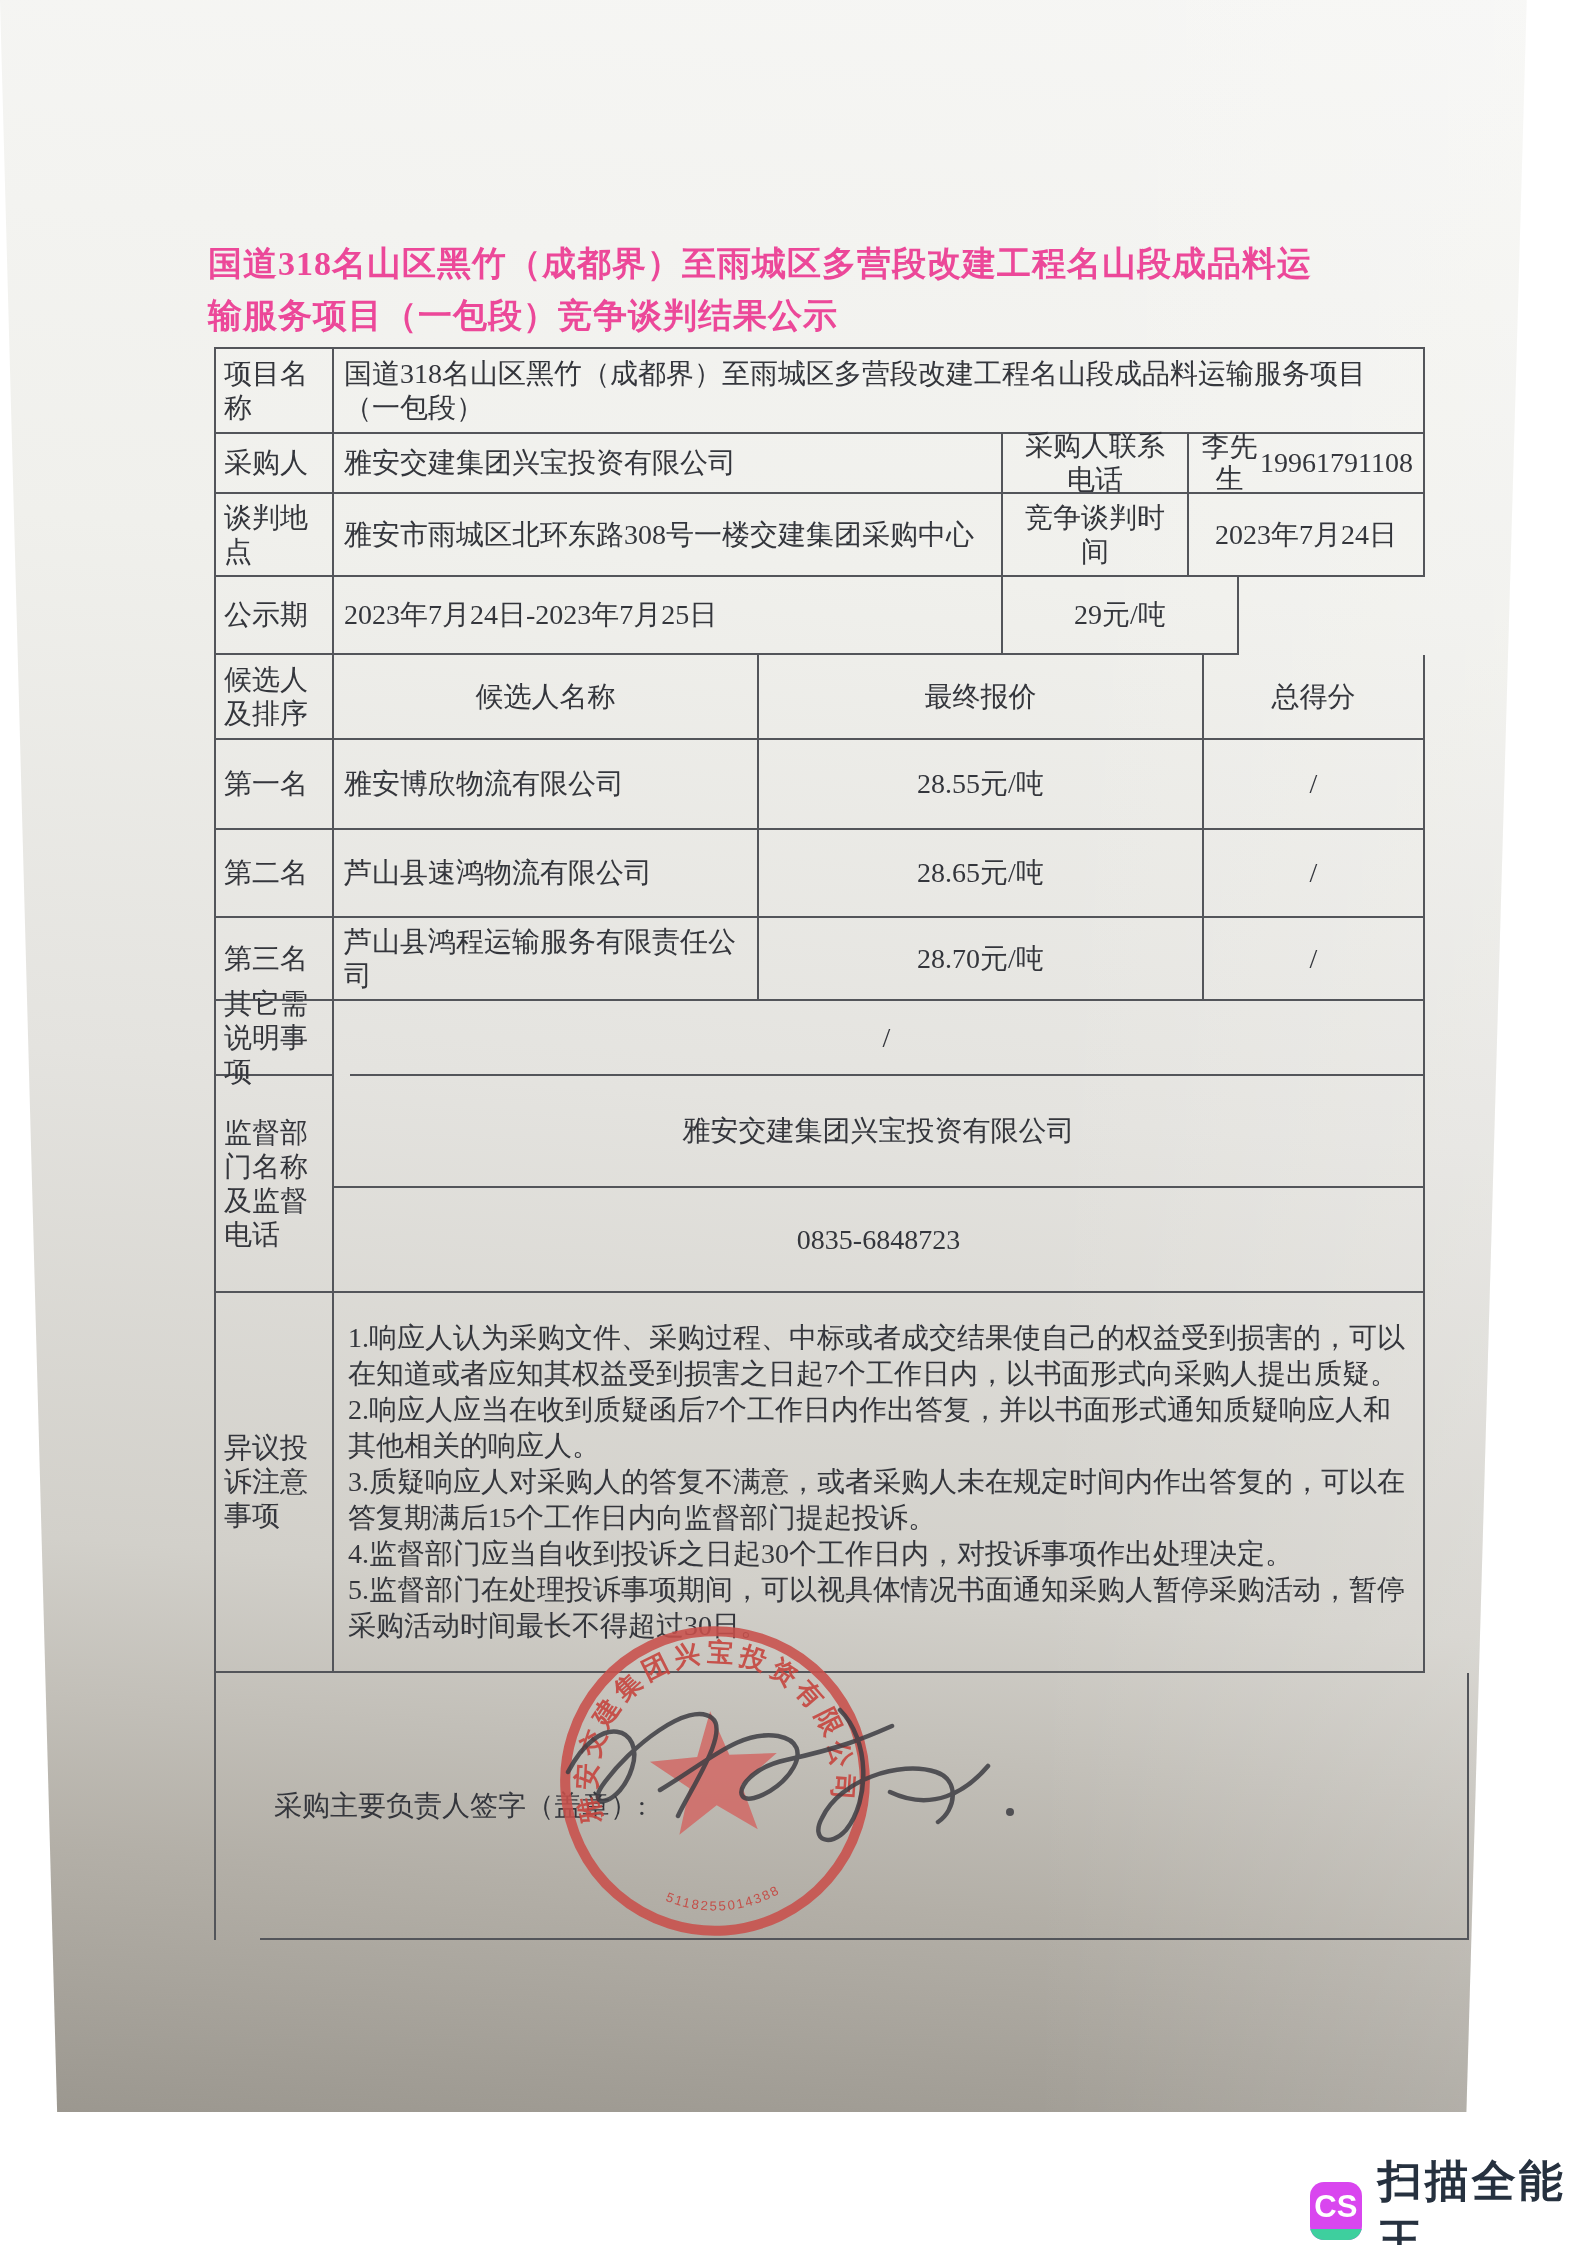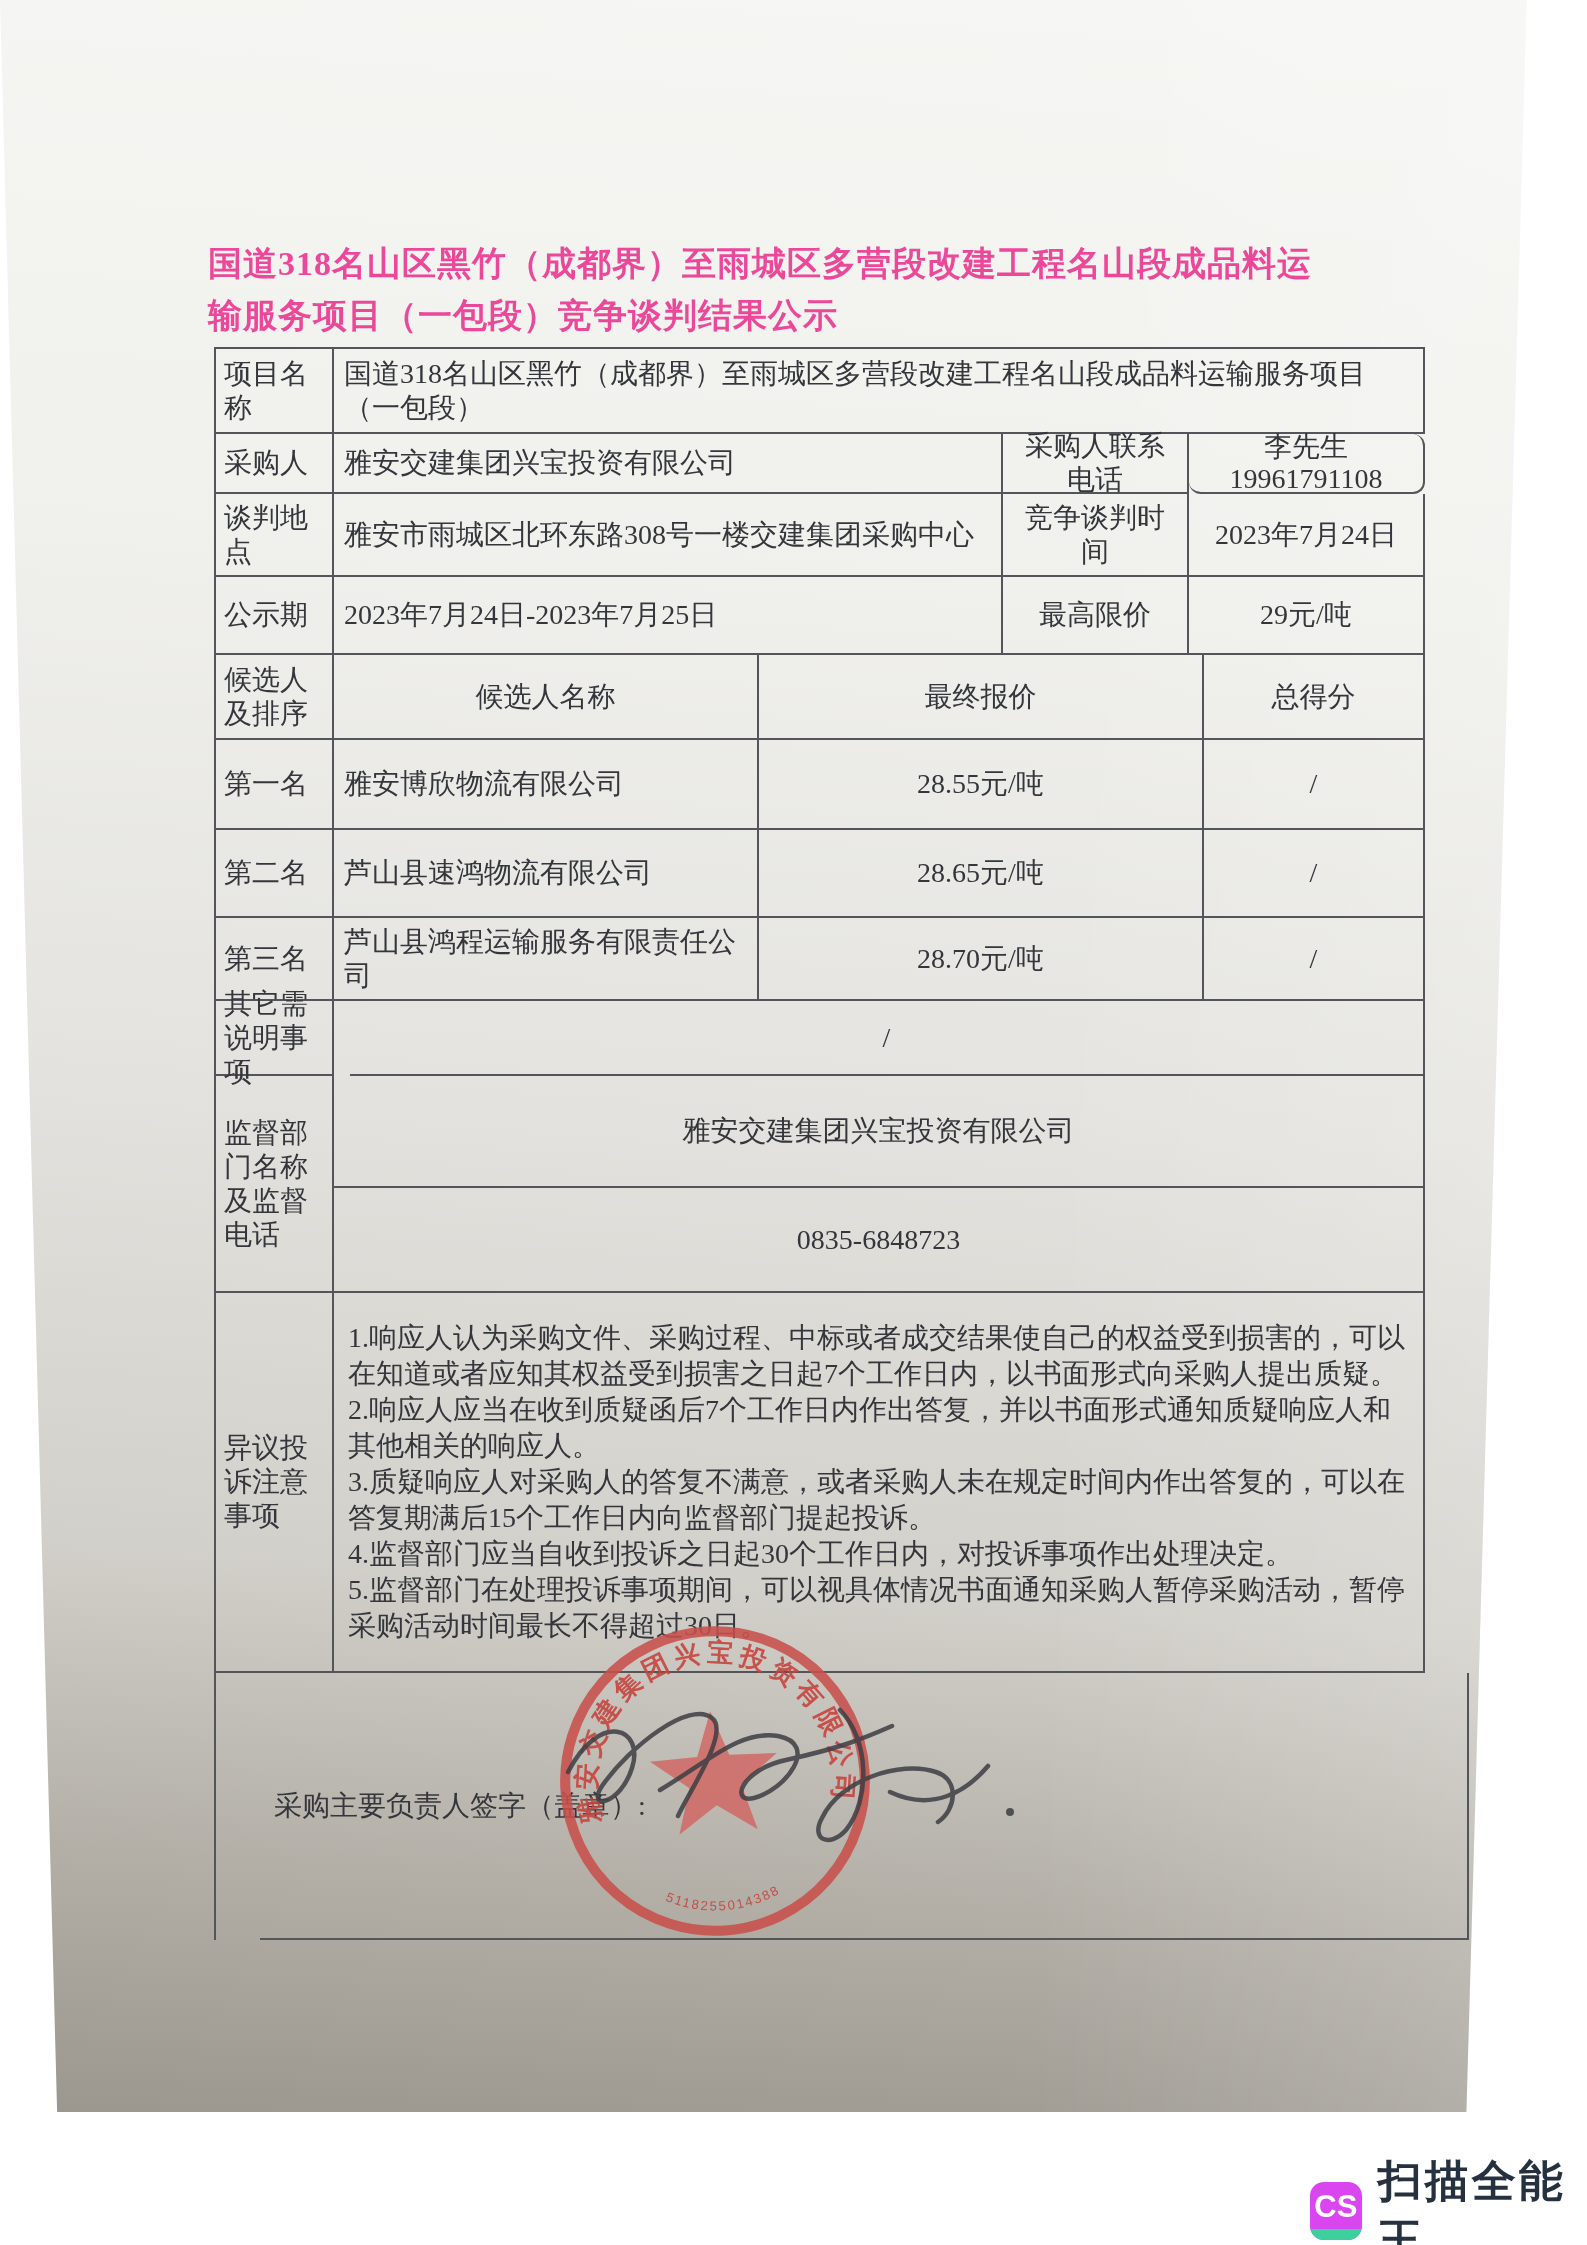--- a/index.html
+++ b/index.html
@@ -51,21 +51,21 @@
   .r-dispute{height:380px;}
   .r-sign{height:267px;padding-left:44px;}
   .stack{flex-direction:column;align-items:stretch;padding:0;}
   .sub{display:flex;align-items:center;justify-content:center;box-sizing:border-box;}
   .sub-top{height:112px;border-bottom:2px solid #53555a;}
   .sub-bot{flex:1 1 auto;}
   .dispute-body{
     flex-direction:column;align-items:flex-start;justify-content:center;
     padding:10px 18px 10px 14px;line-height:36px;
   }
-  .two-line{flex-direction:column;justify-content:center;line-height:32px;border-radius:12px;}
+  .two-line{flex-direction:row;justify-content:center;line-height:32px;}
   .sign-cell{padding-left:14px;}
   .seal{position:absolute;left:548px;top:1614px;width:334px;height:334px;}
   .sig{position:absolute;left:540px;top:1640px;width:540px;height:260px;}
   .wm{position:absolute;left:1310px;top:2152px;display:flex;align-items:center;}
   .wm-badge{
     width:58px;height:58px;border-radius:14px;background:#d946ef;position:relative;
     overflow:hidden;display:flex;align-items:center;justify-content:center;
   }
   .wm-badge .cs{
     color:#ffffff;font-weight:bold;font-size:31px;margin-top:-8px;
@@ -107,21 +107,20 @@
   <div class="tr r-location">
     <div class="td lab">谈判地点</div>
     <div class="td col2">雅安市雨城区北环东路308号一楼交建集团采购中心</div>
     <div class="td col3 center">竞争谈判时间</div>
     <div class="td col4 center">2023年7月24日</div>
   </div>
 
   <div class="tr r-publicity">
     <div class="td lab">公示期</div>
     <div class="td col2">2023年7月24日-2023年7月25日</div>
-    <div class="td col3 center">最高限价</div>
     <div class="td col4 center">29元/吨</div>
   </div>
 
   <div class="tr r-chead">
     <div class="td lab">候选人及排序</div>
     <div class="td cname center">候选人名称</div>
     <div class="td cprice center">最终报价</div>
     <div class="td cscore center">总得分</div>
   </div>
 

